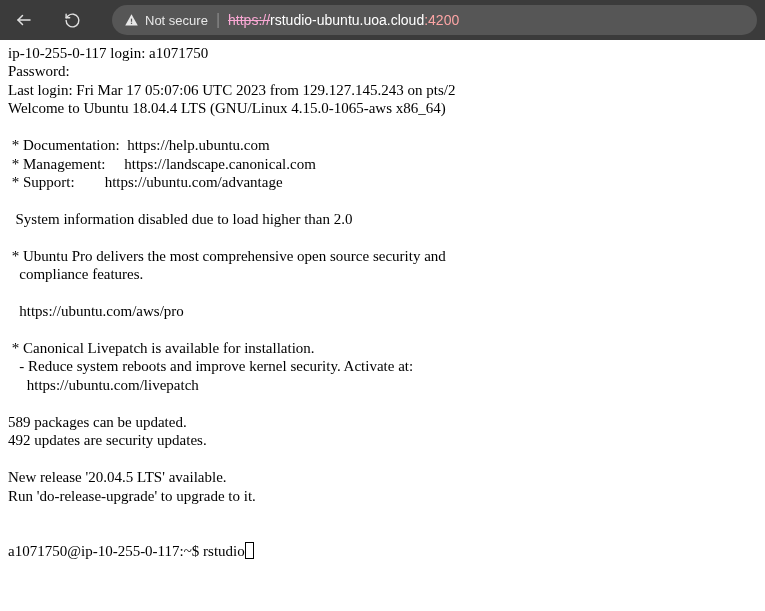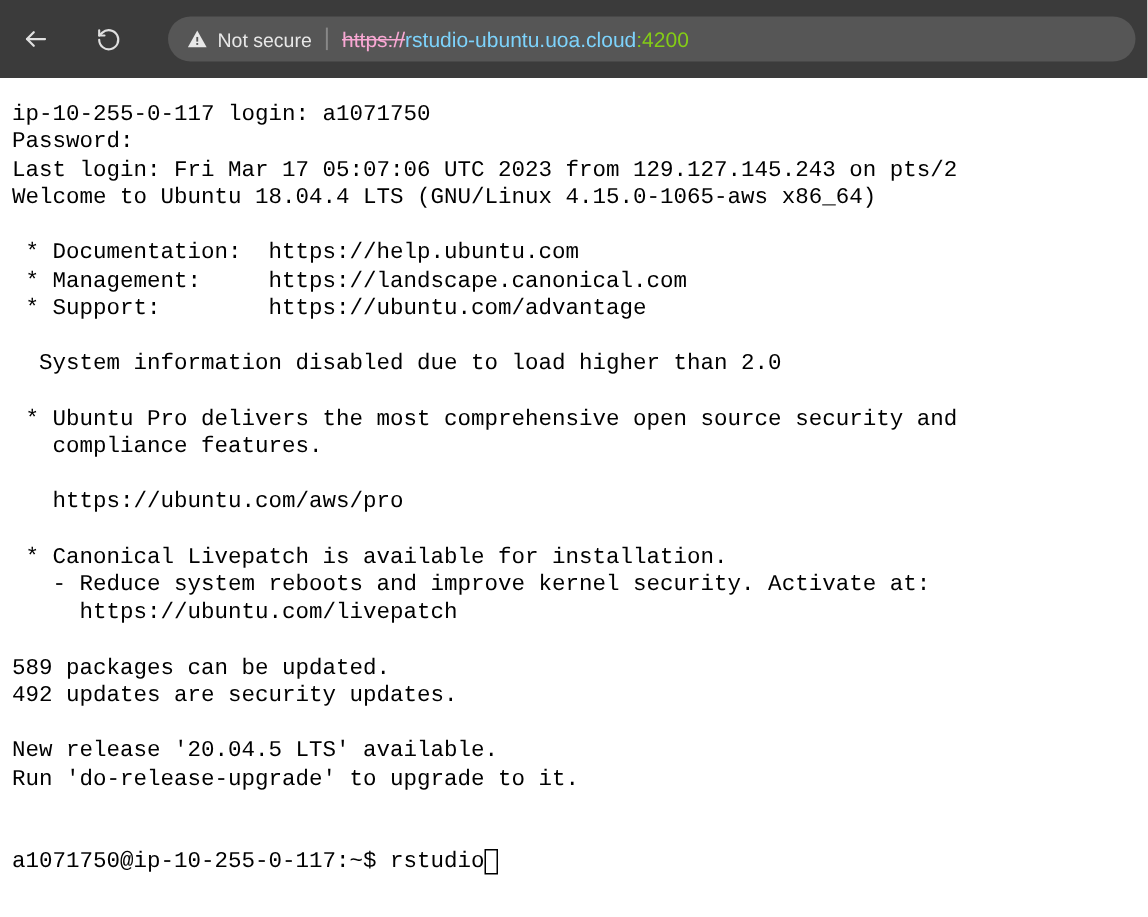--- a/index.html
+++ b/index.html
@@ -9,21 +9,21 @@
     }
     body {
       width: 765px;
       height: 611px;
       overflow: hidden;
       font-family: -apple-system, BlinkMacSystemFont, "Segoe UI", sans-serif;
       background: #ffffff;
     }
     .browser-toolbar {
       background: #3b3b3b;
-      height: 52px;
+      height: 40px;
       display: flex;
       align-items: center;
       padding: 0 8px;
       gap: 16px;
     }
     .nav-button {
       width: 32px;
       height: 32px;
       display: flex;
       align-items: center;
@@ -56,32 +56,32 @@
     .url-text {
       color: #c0c0c0;
       font-size: 14px;
       white-space: nowrap;
     }
     .url-protocol {
       text-decoration: line-through;
       color: #f9a8d4;
     }
     .url-host {
-      color: #7dd3fc;
+      color: #ffffff;
     }
     .url-port {
-      color: #84cc16;
+      color: #fca5a5;
     }
     .terminal {
       background: #ffffff;
       color: #000000;
-      font-family: Liberation Mono, monospace;
+      font-family: Liberation Serif, serif;
       font-size: 15px;
       line-height: 1.23;
-      padding: 16px 8px;
+      padding: 4px 8px;
       white-space: pre;
       overflow: hidden;
     }
     .cursor-block {
       display: inline-block;
       width: 9px;
       height: 17px;
       border: 1px solid #000;
       vertical-align: text-bottom;
       margin-left: 0px;

